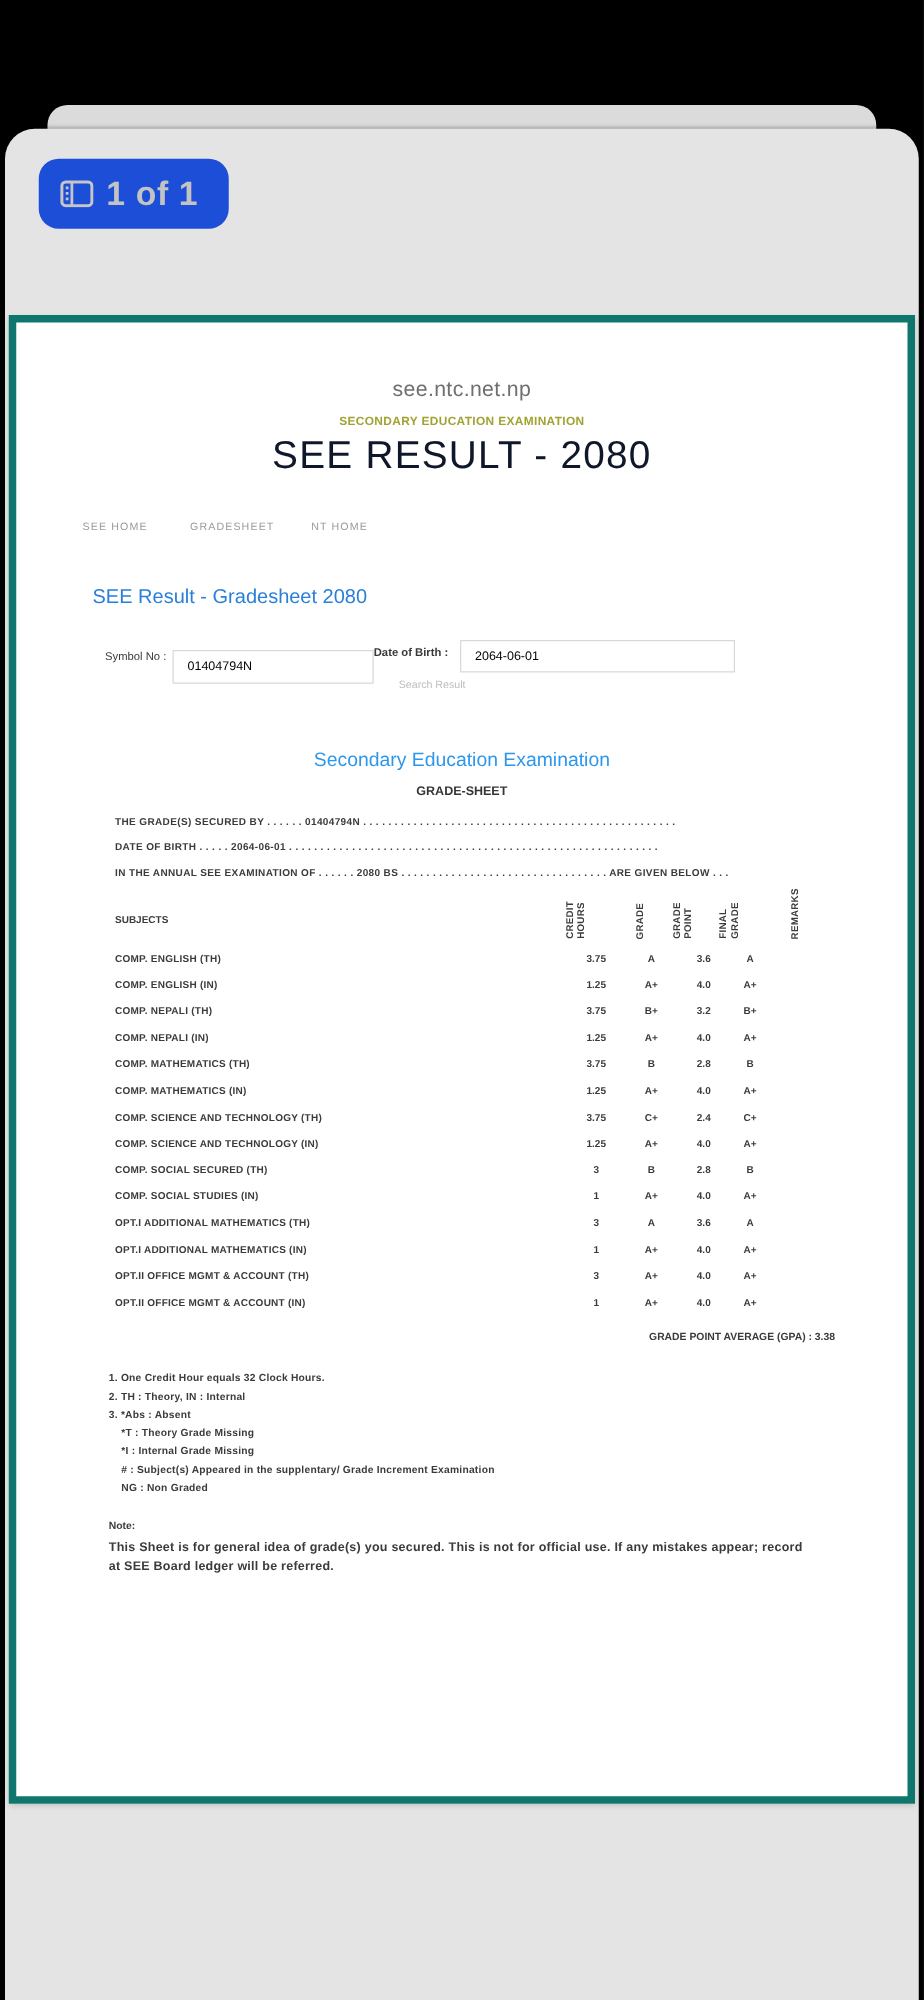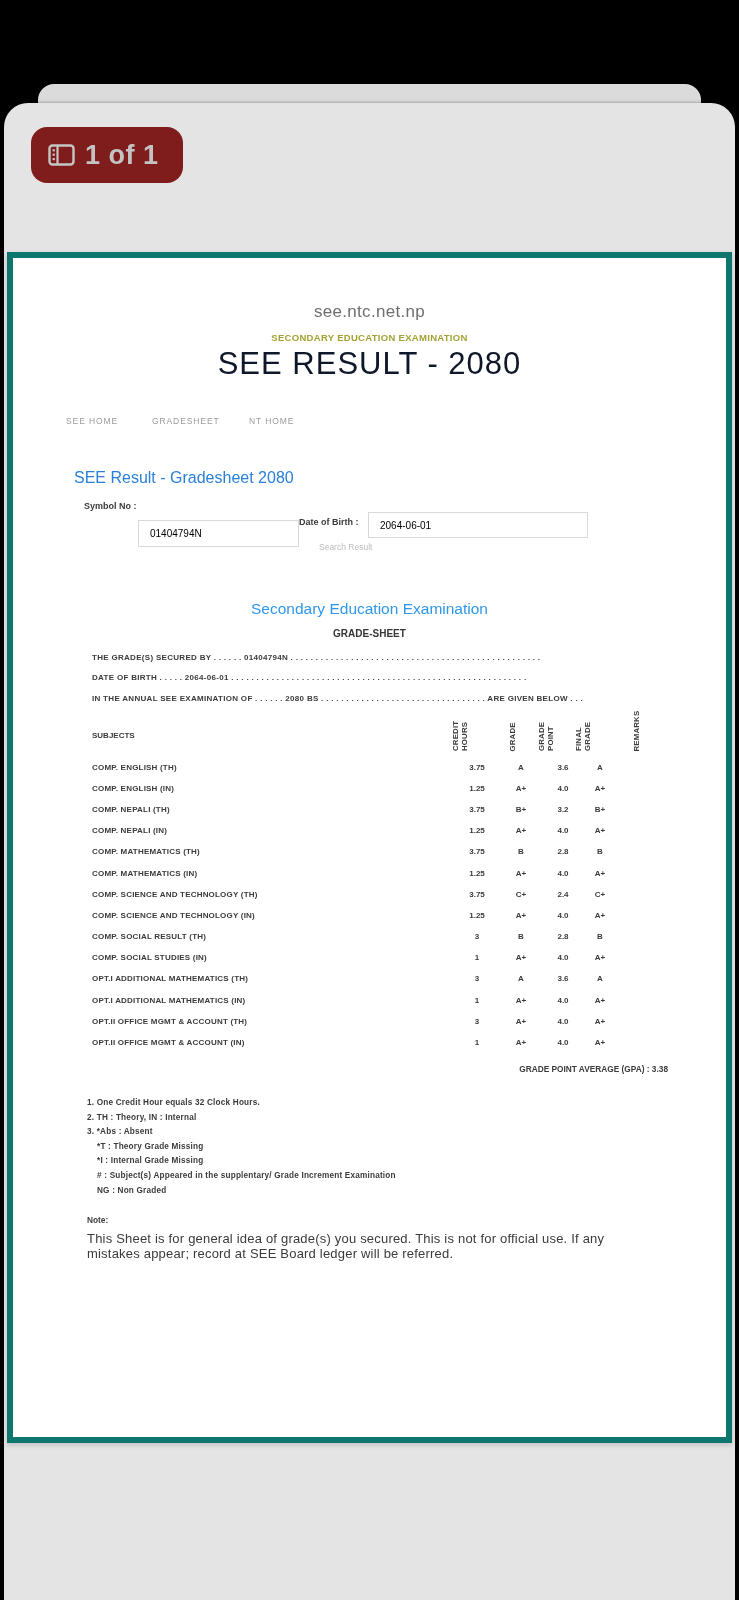--- a/index.html
+++ b/index.html
@@ -9,21 +9,21 @@
 
   
   .back-card { position:absolute; left:38px; top:84px; width:663px; height:60px;
                background:#dcdbdc; border-radius:16px 16px 0 0; }
   .main-card { position:absolute; left:4px; top:103px; width:731px; height:1497px;
                background:#e5e4e5; border-radius:24px 24px 0 0;
                box-shadow:0 -1px 3px rgba(0,0,0,.25); }
 
   
   .pill { position:absolute; left:31px; top:127px; width:152px; height:56px;
-          background:#7f1d1d; border-radius:16px; display:flex; align-items:center;
+          background:#1d4ed8; border-radius:16px; display:flex; align-items:center;
           gap:10px; padding-left:17px; cursor:default; }
   .pill svg { display:block; }
   .pill .pcount { font-size:27px; font-weight:bold; color:#c3c3c3; letter-spacing:.5px; }
 
   
   .doc { position:absolute; left:7px; top:252px; width:725px; height:1191px;
          background:#fff; border:6px solid #0f766e; box-shadow:0 2px 5px rgba(0,0,0,.16);
          overflow:hidden; }
   .doc .abs { position:absolute; }
   .ctr { left:0; width:100%; text-align:center; }
@@ -31,21 +31,21 @@
   .site-title   { top:44px; font-size:17px; color:#6f6f6f; letter-spacing:.3px; }
   .org-title    { top:74px; font-size:9.5px; font-weight:bold; color:#a2a233; letter-spacing:.3px; }
   .result-title { top:88px; font-size:31px; font-weight:400; color:#0f172a; letter-spacing:1px; }
 
   .nav-item { position:absolute; top:158px; font-size:8.5px; color:#9a9a9a;
               letter-spacing:.9px; cursor:pointer; }
   .nav-0 { left:53px;text-align:center; } .nav-1 { left:139px; } .nav-2 { left:236px; }
 
   .gs-heading { left:61px; top:211px; font-size:16px; font-weight:500; color:#2a80d8; }
 
-  .sym-label { left:71px; top:243px; font-size:9px; font-weight:bold; color:#3a3a3a; }
+  .sym-label { left:71px; top:262px; font-size:9px; font-weight:normal; color:#3a3a3a; }
   .input1 { left:77px; top:262px; width:161px; height:27px; }
   .dob-label { left:286px; top:259px; font-size:9px; font-weight:bold; color:#3a3a3a; }
   .input2 { left:355px; top:254px; width:220px; height:26px; }
   .tinput { border:1px solid #d9d9d9; background:#fff; font-family:"Liberation Sans",sans-serif;
             font-size:10px; padding:0 11px; outline:none; }
   .input1 input, .input2 input { width:100%; height:100%; border:0; background:transparent;
             font-family:inherit; font-size:10px; padding:0; outline:none; }
   .input1 { color:#707070;margin-left:48px; } .input2 { color:#3f3f3f; font-size:10.5px; }
   .search-btn { left:306px; top:284px; font-size:8.5px; color:#bdbdbd; background:none;
                 border:0; cursor:pointer; font-family:inherit; }
@@ -77,21 +77,21 @@
 
   .gpa { left:355px; top:806px; width:300px; text-align:right; font-size:8.3px;
          font-weight:bold; color:#3b3b3b; }
 
   .footnotes { position:absolute; left:74px; top:838px; }
   .fnote { font-size:8.2px; font-weight:bold; color:#3b3b3b; line-height:14.6px;
            letter-spacing:.2px; }
   .fnote.ind { padding-left:10px; }
 
   .note-label { left:74px; top:957px; font-size:8.3px; font-weight:bold; color:#3b3b3b; }
-  .note-text  { left:74px; top:973px; width:565px; font-size:13px; font-weight:normal;
+  .note-text  { left:74px; top:973px; width:565px; font-size:10px; font-weight:bold;
                 color:#3b3b3b; line-height:15.2px; letter-spacing:.2px; }
 </style>
 </head>
 <body>
 
 <div class="stage">
 
   <div class="back-card"></div>
   <div class="main-card"></div>
 
@@ -203,21 +203,21 @@
         </div>
         <div class="grow">
           <span class="subject">COMP. SCIENCE AND TECHNOLOGY (IN)</span>
           <span class="c1">1.25</span>
           <span class="c2">A+</span>
           <span class="c3">4.0</span>
           <span class="c4">A+</span>
           <span class="c5"></span>
         </div>
         <div class="grow">
-          <span class="subject">COMP. SOCIAL RESULT (TH)</span>
+          <span class="subject">COMP. SOCIAL SECURED (TH)</span>
           <span class="c1">3</span>
           <span class="c2">B</span>
           <span class="c3">2.8</span>
           <span class="c4">B</span>
           <span class="c5"></span>
         </div>
         <div class="grow">
           <span class="subject">COMP. SOCIAL STUDIES (IN)</span>
           <span class="c1">1</span>
           <span class="c2">A+</span>

